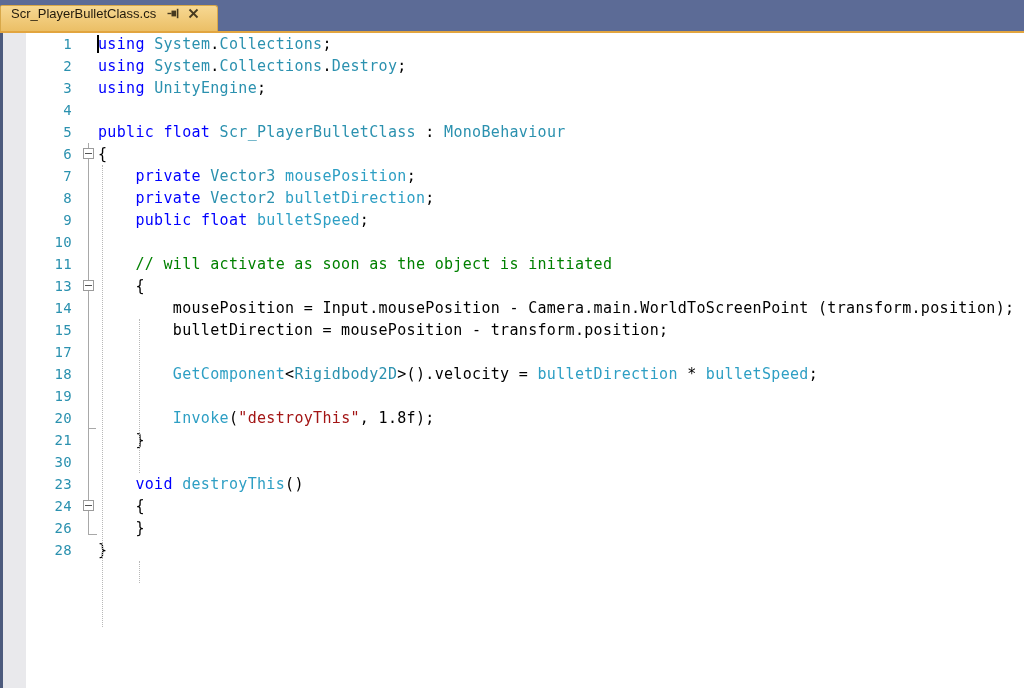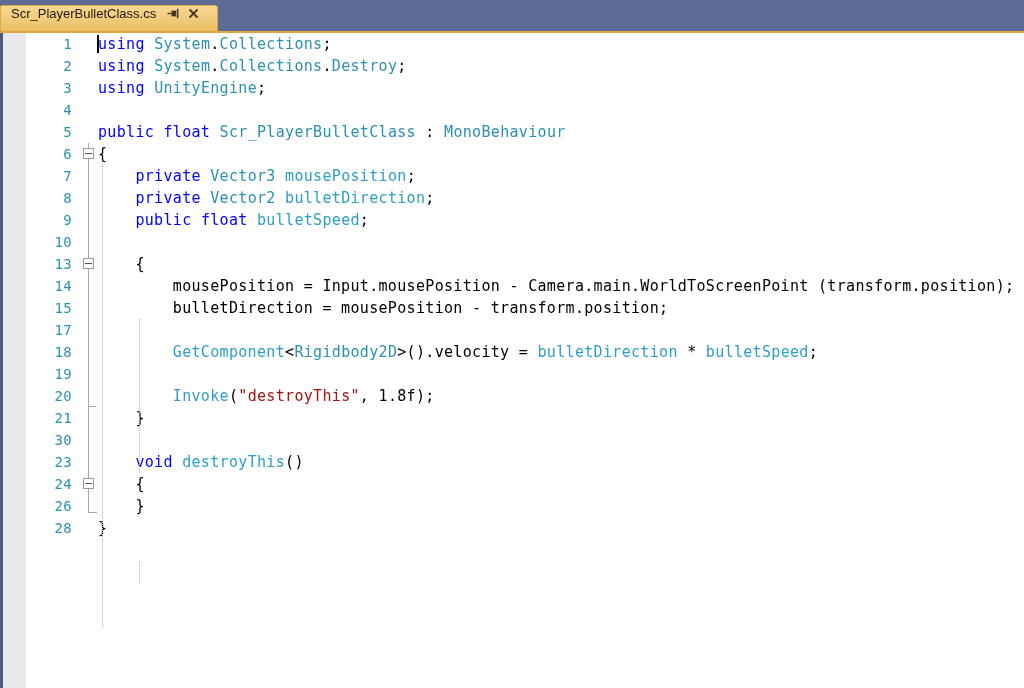--- a/index.html
+++ b/index.html
@@ -80,20 +80,21 @@
       <div class="row"><span class="num">1</span><span class="fold"></span><span class="code"><span class="tk-k">using</span><span class="tk-p"> </span><span class="tk-t">System</span><span class="tk-p">.</span><span class="tk-t">Collections</span><span class="tk-p">;</span></span></div>
       <div class="row"><span class="num">2</span><span class="fold"></span><span class="code"><span class="tk-k">using</span><span class="tk-p"> </span><span class="tk-t">System</span><span class="tk-p">.</span><span class="tk-t">Collections</span><span class="tk-p">.</span><span class="tk-t">Destroy</span><span class="tk-p">;</span></span></div>
       <div class="row"><span class="num">3</span><span class="fold"></span><span class="code"><span class="tk-k">using</span><span class="tk-p"> </span><span class="tk-t">UnityEngine</span><span class="tk-p">;</span></span></div>
       <div class="row"><span class="num">4</span><span class="fold"></span><span class="code"></span></div>
       <div class="row"><span class="num">5</span><span class="fold"></span><span class="code"><span class="tk-k">public</span><span class="tk-p"> </span><span class="tk-k">float</span><span class="tk-p"> </span><span class="tk-t">Scr_PlayerBulletClass</span><span class="tk-p"> : </span><span class="tk-t">MonoBehaviour</span></span></div>
       <div class="row"><span class="num">6</span><span class="fold box"><span class="box-glyph"></span></span><span class="code"><span class="tk-p">{</span></span></div>
       <div class="row"><span class="num">7</span><span class="fold line"></span><span class="code"><span class="tk-p">    </span><span class="tk-k">private</span><span class="tk-p"> </span><span class="tk-t">Vector3</span><span class="tk-p"> </span><span class="tk-m">mousePosition</span><span class="tk-p">;</span></span></div>
       <div class="row"><span class="num">8</span><span class="fold line"></span><span class="code"><span class="tk-p">    </span><span class="tk-k">private</span><span class="tk-p"> </span><span class="tk-t">Vector2</span><span class="tk-p"> </span><span class="tk-m">bulletDirection</span><span class="tk-p">;</span></span></div>
       <div class="row"><span class="num">9</span><span class="fold line"></span><span class="code"><span class="tk-p">    </span><span class="tk-k">public</span><span class="tk-p"> </span><span class="tk-k">float</span><span class="tk-p"> </span><span class="tk-m">bulletSpeed</span><span class="tk-p">;</span></span></div>
       <div class="row"><span class="num">10</span><span class="fold line"></span><span class="code"></span></div>
+      <div class="row"><span class="num">11</span><span class="fold line"></span><span class="code"><span class="tk-p">    </span><span class="tk-c">// will activate as soon as the object is initiated</span></span></div>
       <div class="row"><span class="num">13</span><span class="fold box"><span class="box-glyph"></span></span><span class="code"><span class="tk-p">    {</span></span></div>
       <div class="row"><span class="num">14</span><span class="fold line"></span><span class="code"><span class="tk-p">        mousePosition = Input.mousePosition - Camera.main.WorldToScreenPoint (transform.position);</span></span></div>
       <div class="row"><span class="num">15</span><span class="fold line"></span><span class="code"><span class="tk-p">        bulletDirection = mousePosition - transform.position;</span></span></div>
       <div class="row"><span class="num">17</span><span class="fold line"></span><span class="code"></span></div>
       <div class="row"><span class="num">18</span><span class="fold line"></span><span class="code"><span class="tk-p">        </span><span class="tk-m">GetComponent</span><span class="tk-p">&lt;</span><span class="tk-t">Rigidbody2D</span><span class="tk-p">&gt;().velocity = </span><span class="tk-m">bulletDirection</span><span class="tk-p"> * </span><span class="tk-m">bulletSpeed</span><span class="tk-p">;</span></span></div>
       <div class="row"><span class="num">19</span><span class="fold line"></span><span class="code"></span></div>
       <div class="row"><span class="num">20</span><span class="fold tickbot"></span><span class="code"><span class="tk-p">        </span><span class="tk-m">Invoke</span><span class="tk-p">(</span><span class="tk-s">"destroyThis"</span><span class="tk-p">, 1.8f);</span></span></div>
       <div class="row"><span class="num">21</span><span class="fold line"></span><span class="code"><span class="tk-p">    }</span></span></div>
       <div class="row"><span class="num">30</span><span class="fold line"></span><span class="code"></span></div>
       <div class="row"><span class="num">23</span><span class="fold line"></span><span class="code"><span class="tk-p">    </span><span class="tk-k">void</span><span class="tk-p"> </span><span class="tk-m">destroyThis</span><span class="tk-p">()</span></span></div>

